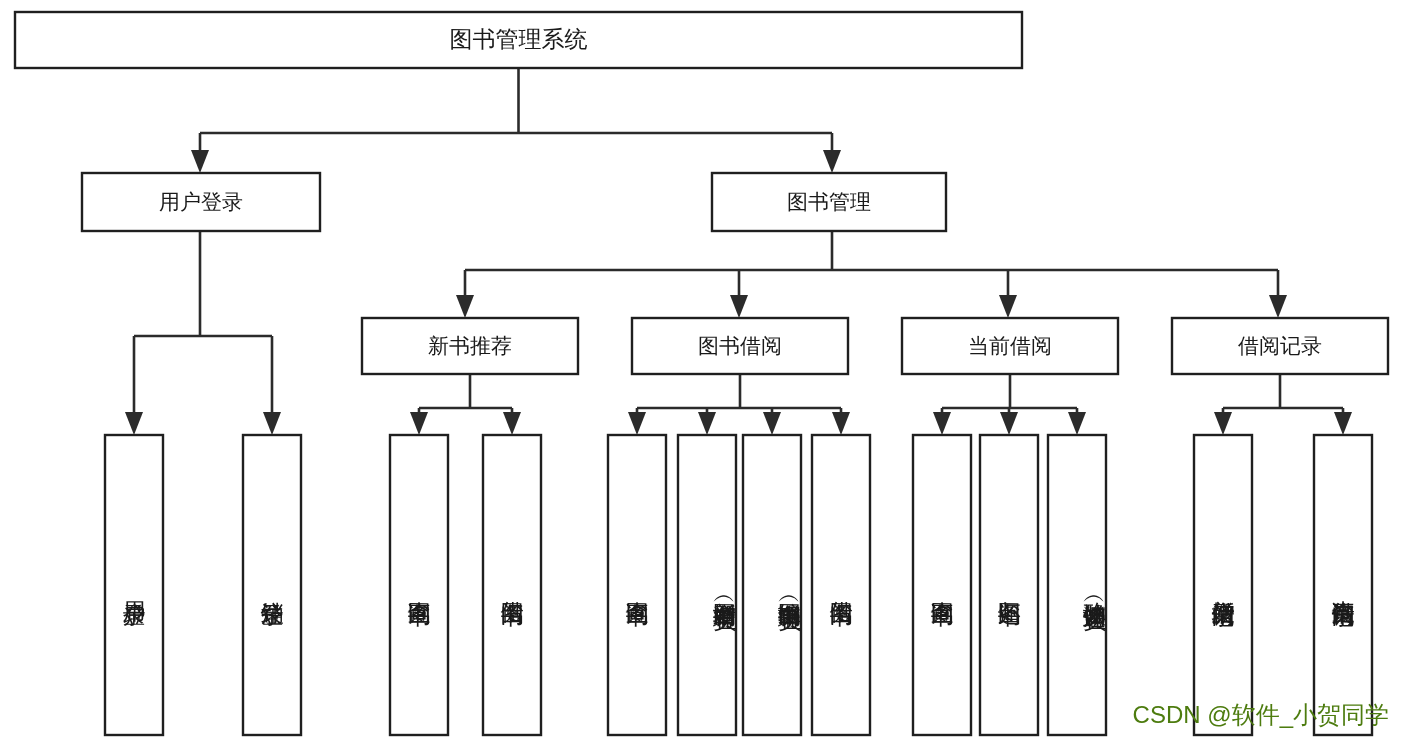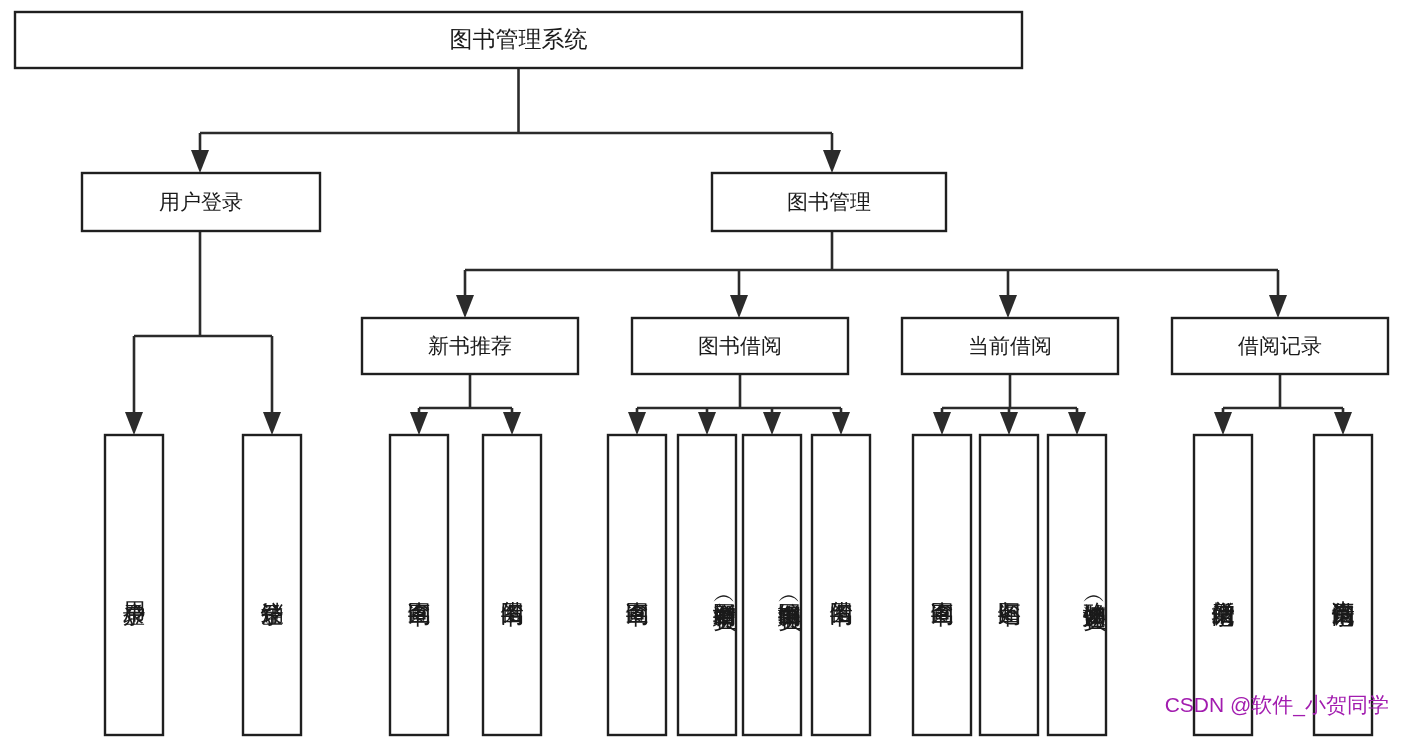--- a/index.html
+++ b/index.html
@@ -68,24 +68,24 @@
     letter-spacing: 1px;
     white-space: nowrap;
     display: flex;
     align-items: center;
     justify-content: center;
     pointer-events: none;
   }
   .watermark {
     position: absolute;
     right: 16px;
-    bottom: 22px;
-    font-family: "Liberation Sans", "DejaVu Sans", sans-serif;
-    font-size: 21px;
-    color: #a21caf;
+    bottom: 10px;
+    font-family: "Liberation Sans", "DejaVu Sans", sans-serif;
+    font-size: 24px;
+    color: #4d7c0f;
     white-space: nowrap;
     user-select: none;
   }
 </style>
 </head>
 <body>
 
 <div id="diagram-root">
 
   <svg id="flow" viewBox="0 0 1405 747">

